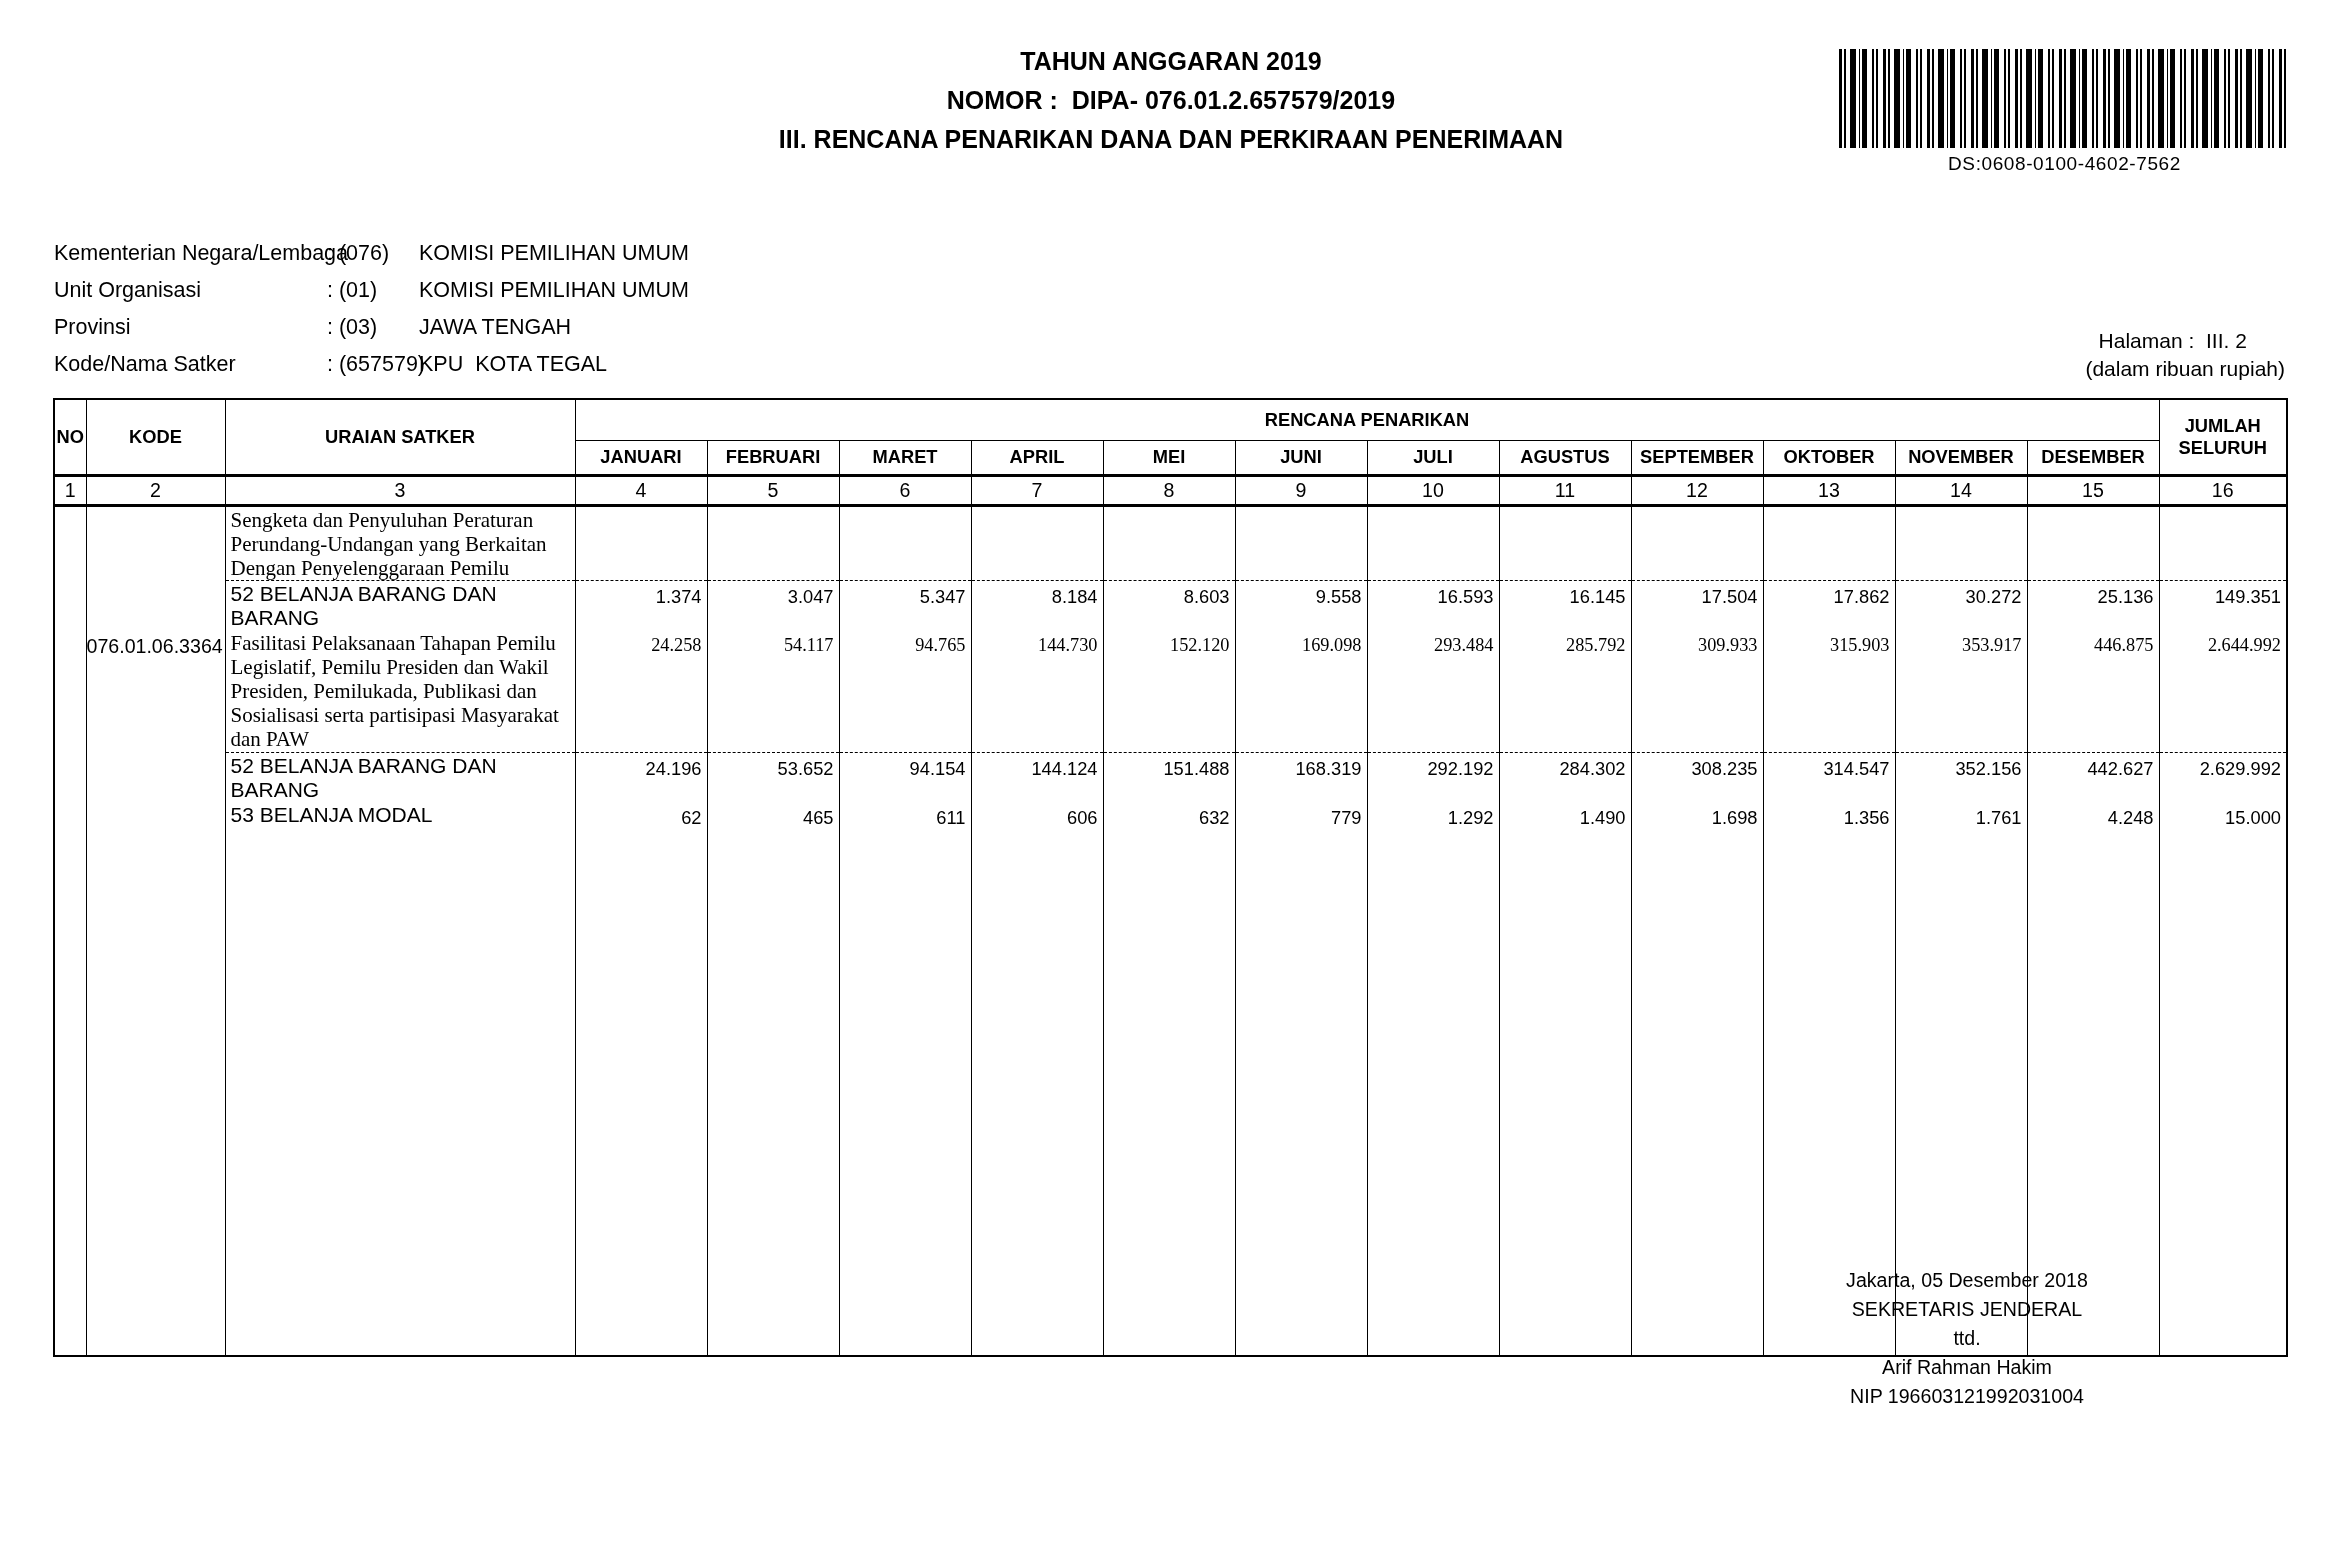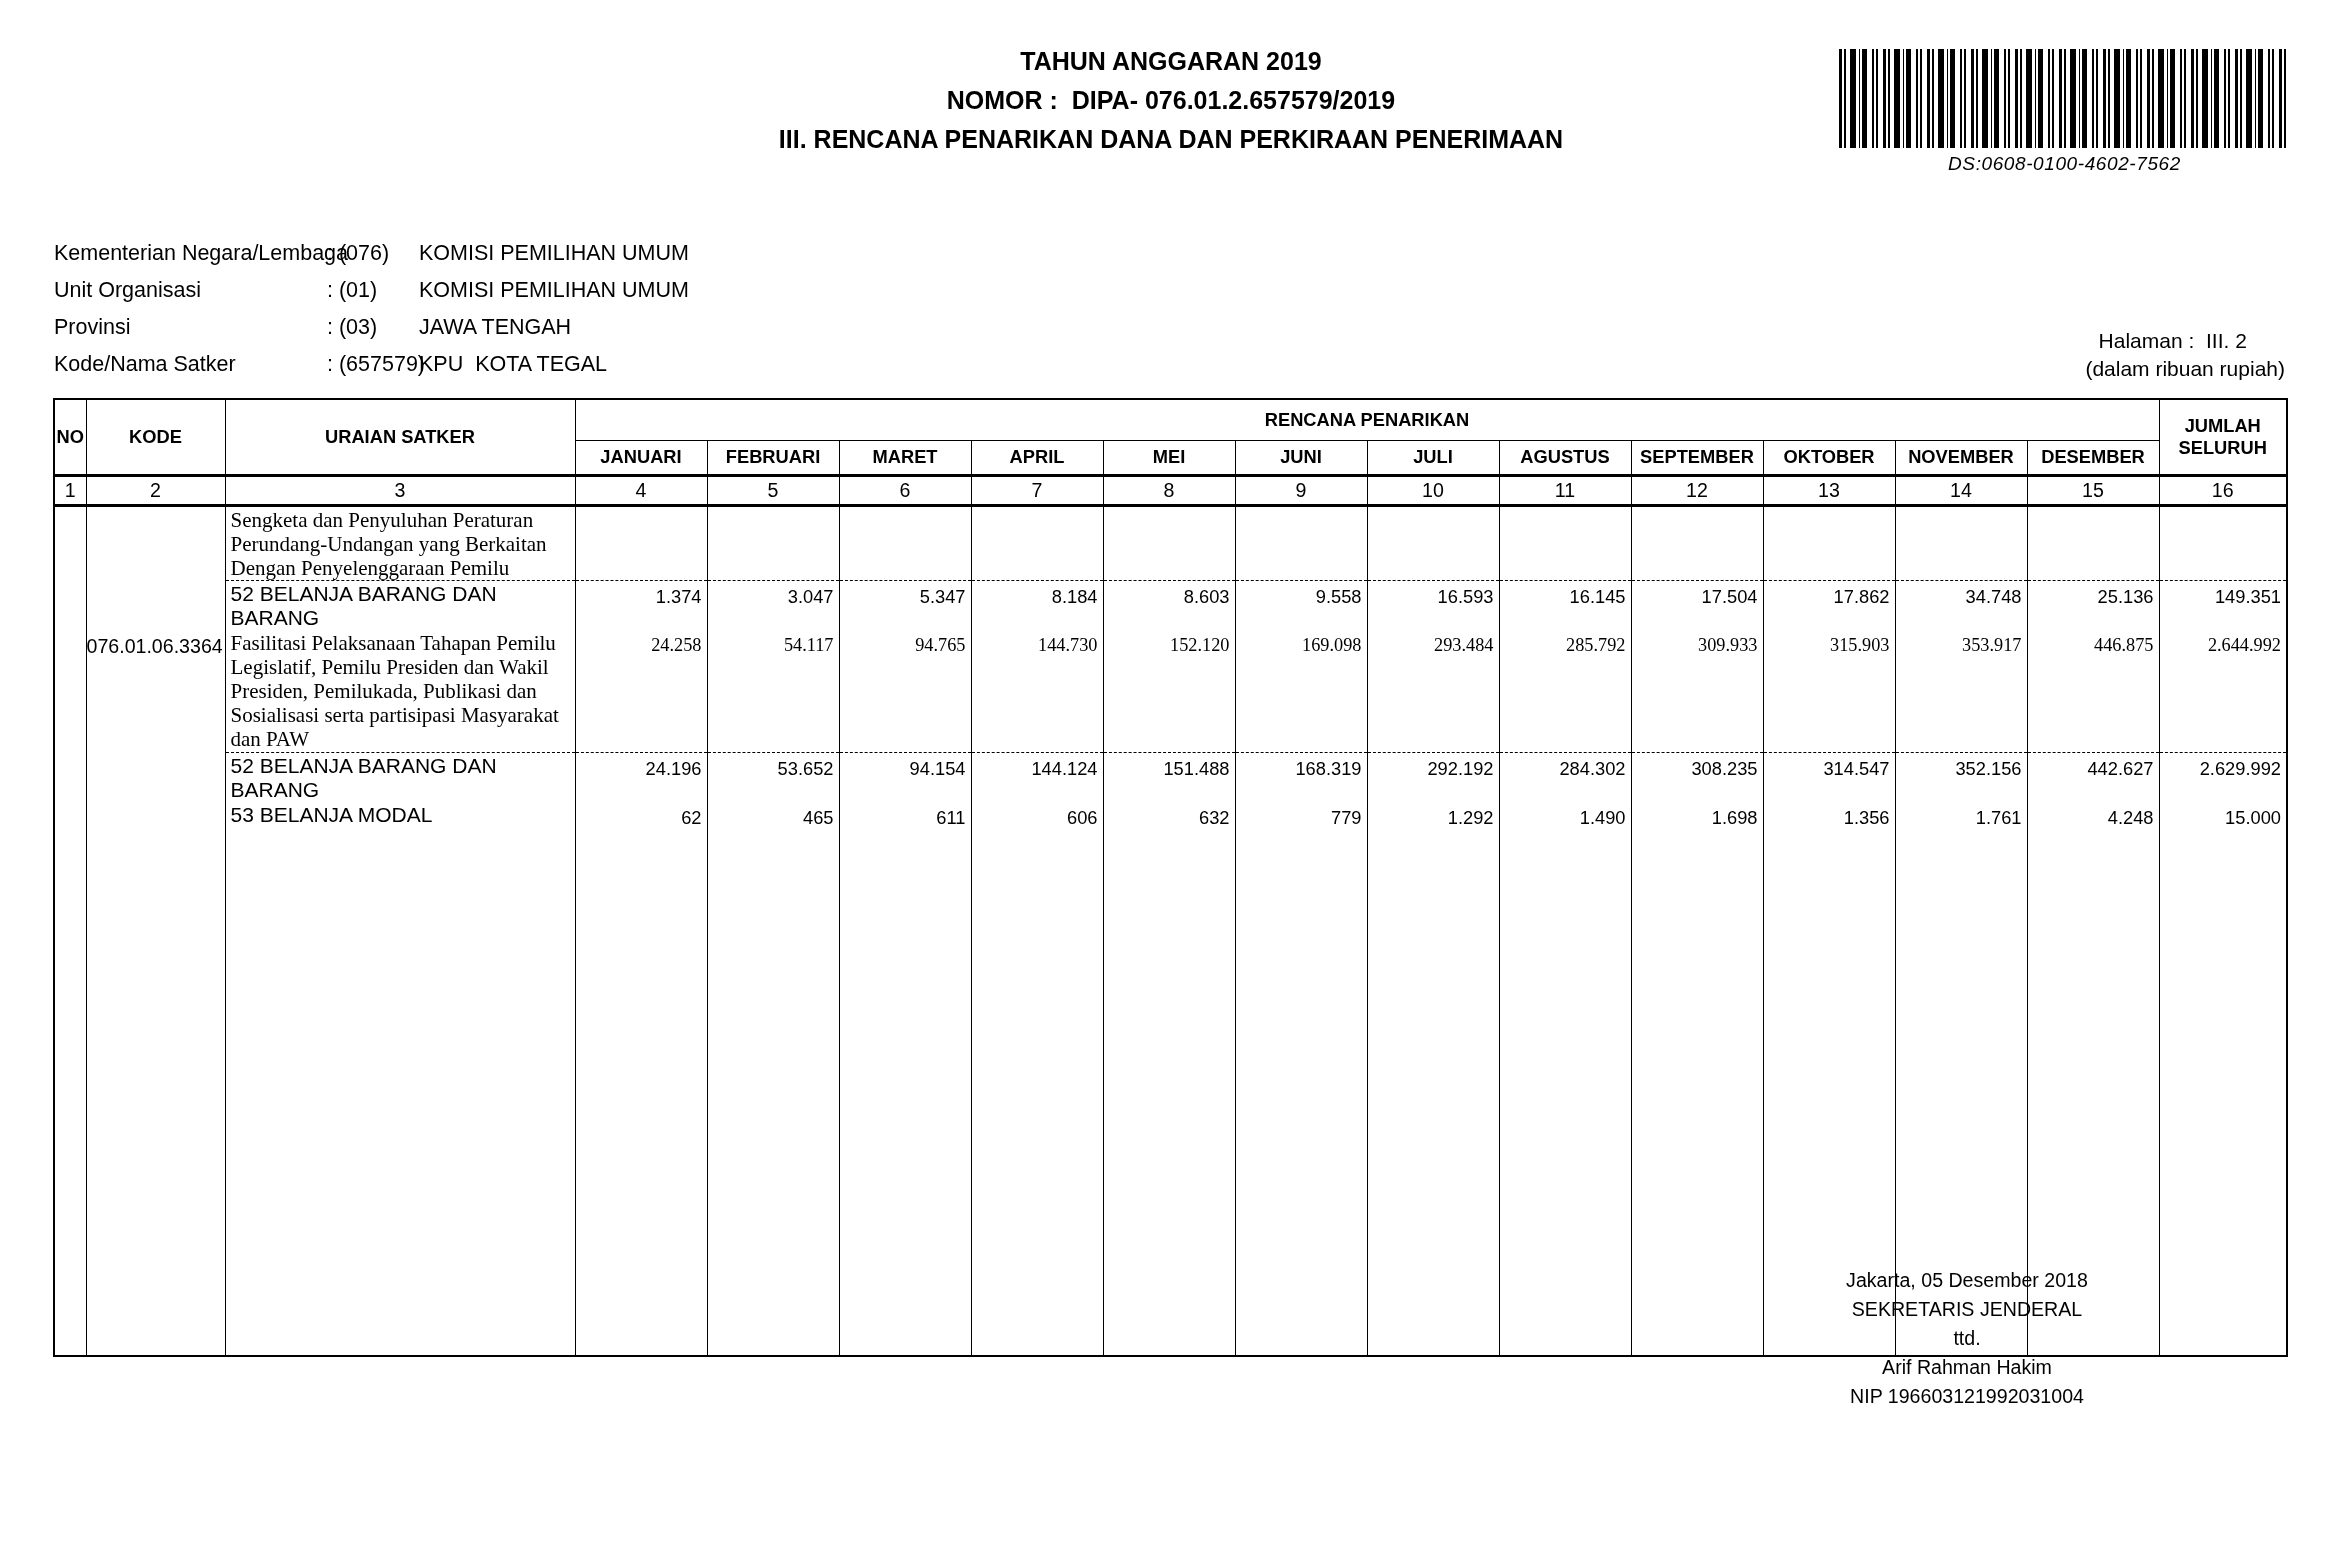--- a/index.html
+++ b/index.html
@@ -14,21 +14,21 @@
   
   .title-block{
     position:absolute;top:42px;left:0;width:2342px;
     text-align:center;
   }
   .title-line{
     font-size:25px;font-weight:bold;line-height:39px;
     white-space:pre;
   }
   
-  .barcode-wrap{position:absolute;left:1839px;top:49px;width:451px;font-style:italic;}
+  .barcode-wrap{position:absolute;left:1839px;top:49px;width:451px;}
   .barcode-bars{
     width:451px;height:99px;
     background:repeating-linear-gradient(90deg,
       #000 0 3.2px,#fff 3.2px 5px,#000 5px 7px,#fff 7px 11.4px,
       #000 11.4px 17px,#fff 17px 19.6px,#000 19.6px 21.5px,#fff 21.5px 23.4px,
       #000 23.4px 28px,#fff 28px 33px,#000 33px 35px,#fff 35px 37px,
       #000 37px 39px,#fff 39px 44px);
   }
   .barcode-label{
     margin-top:5px;text-align:center;font-size:19px;letter-spacing:0.6px;
@@ -232,21 +232,21 @@
         <td class="val">1.374</td>
         <td class="val">3.047</td>
         <td class="val">5.347</td>
         <td class="val">8.184</td>
         <td class="val">8.603</td>
         <td class="val">9.558</td>
         <td class="val">16.593</td>
         <td class="val">16.145</td>
         <td class="val">17.504</td>
         <td class="val">17.862</td>
-        <td class="val">34.748</td>
+        <td class="val">30.272</td>
         <td class="val">25.136</td>
         <td class="val">149.351</td>
       </tr>
       <tr class="dashed" style="height:122px">
         <td></td>
         <td class="kode-cell">076.01.06.3364</td>
         <td class="uraian">Fasilitasi Pelaksanaan Tahapan Pemilu
 Legislatif, Pemilu Presiden dan Wakil
 Presiden, Pemilukada, Publikasi dan
 Sosialisasi serta partisipasi Masyarakat

